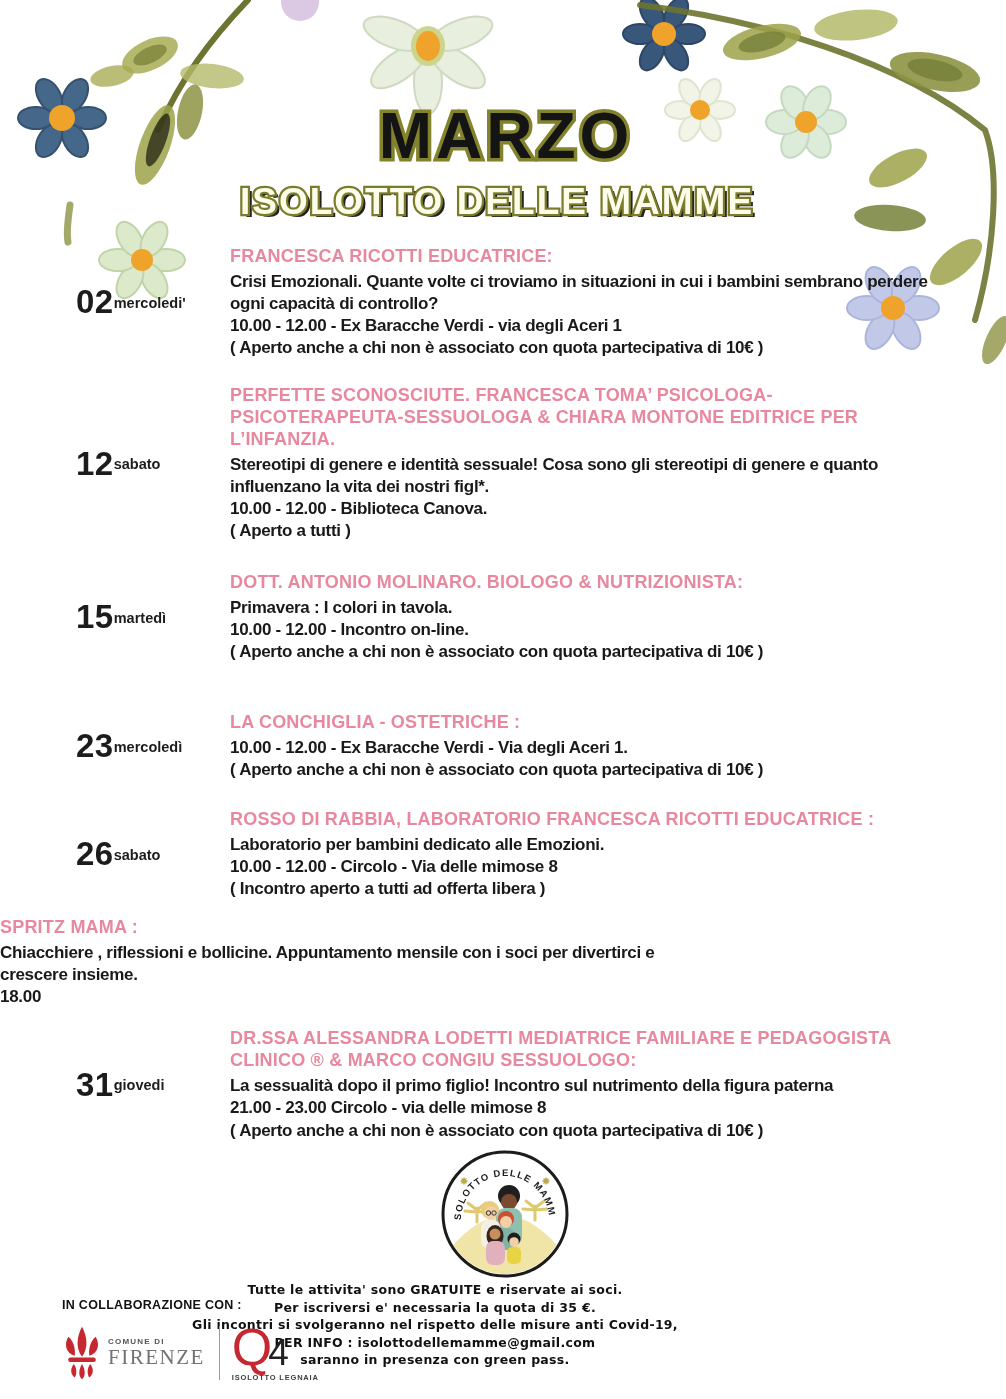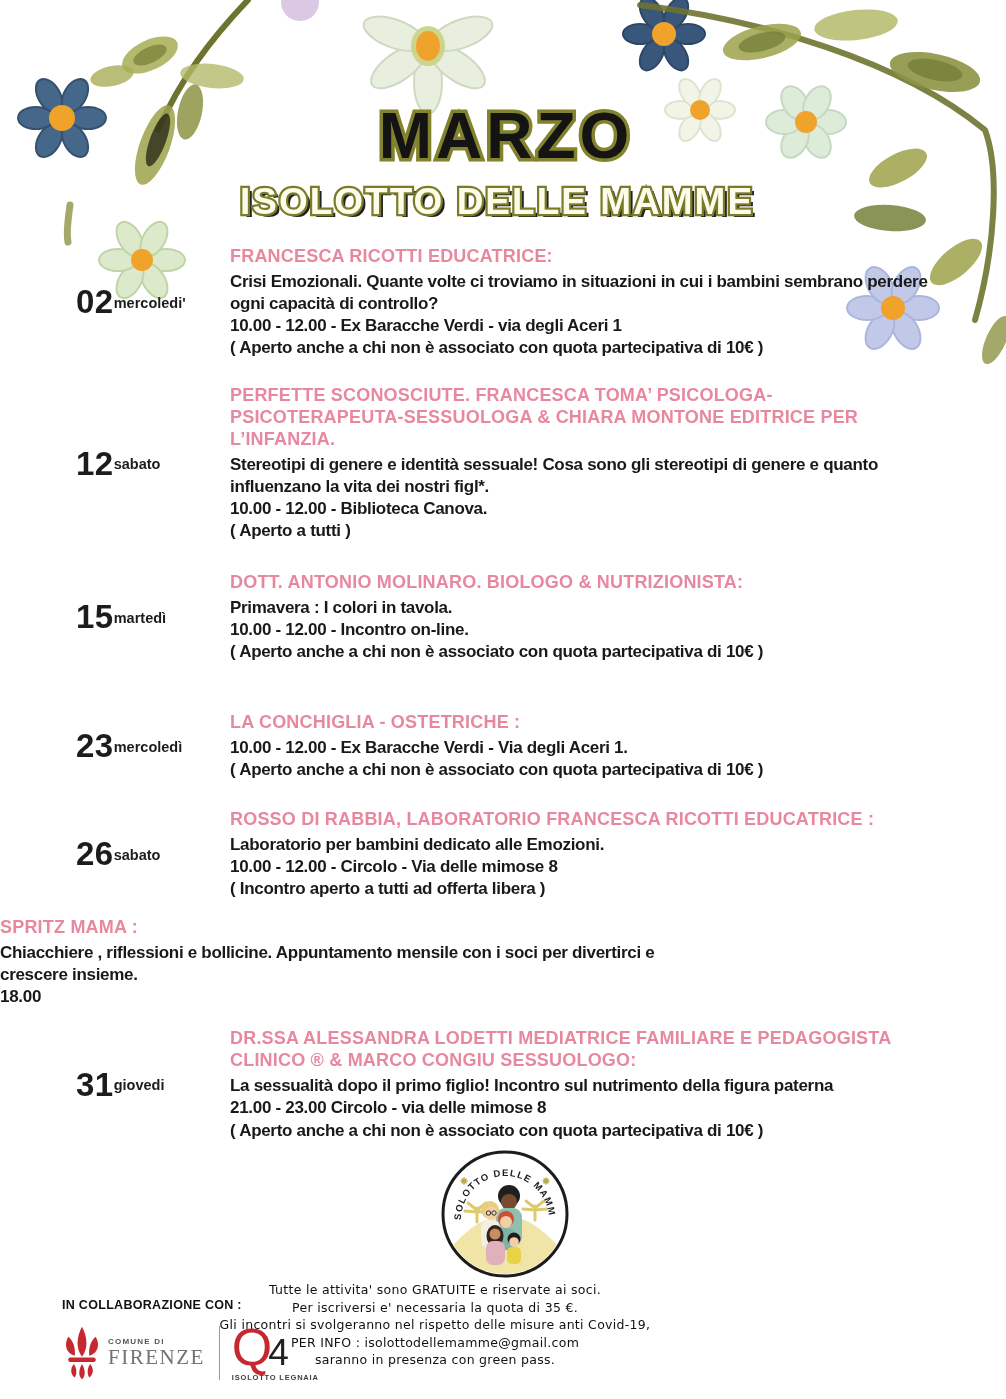--- a/index.html
+++ b/index.html
@@ -20,21 +20,21 @@
     display:flex;align-items:center;}
   .day-num{font-size:33px;font-weight:800;letter-spacing:.5px;line-height:1.05;color:#1c1c1c;}
   .weekday{font-size:14.5px;font-weight:700;color:#1c1c1c;margin-top:1px;}
   .content{width:705px;}
   .ev-heading{font-size:18px;font-weight:700;color:#e8889f;letter-spacing:.2px;line-height:1.22;margin-bottom:3px;}
   .ev-line{font-size:17px;font-weight:700;color:#191919;letter-spacing:-.3px;line-height:1.3;}
   
   .logo-wrap{position:absolute;left:439px;top:1148px;z-index:2;}
   
   .footer{position:absolute;left:0;top:1281px;width:870px;text-align:center;z-index:2;
-    font-family:"DejaVu Sans",sans-serif;font-weight:normal;font-size:12.5px;line-height:17.5px;letter-spacing:.3px;color:#111;}
+    font-family:"DejaVu Sans",sans-serif;font-weight:bold;font-size:12.5px;line-height:17.5px;letter-spacing:.3px;color:#111;}
   
   .collab{position:absolute;left:62px;top:1298px;z-index:2;}
   .collab-label{font-size:12.5px;font-weight:800;letter-spacing:.3px;color:#111;margin-bottom:12px;}
   .collab-row{display:flex;align-items:center;}
   .firenze-text{margin-left:6px;display:flex;flex-direction:column;}
   .comune-small{font-size:8px;font-weight:700;letter-spacing:1.2px;color:#565656;}
   .comune-large{font-family:"Liberation Serif",serif;font-size:21px;letter-spacing:1.5px;color:#737373;line-height:1.05;}
   .vdiv{width:1px;height:54px;background:#9a9a9a;margin:0 12px 0 14px;}
   .q4{display:flex;flex-direction:column;align-items:flex-start;}
   .q4-row{display:flex;align-items:baseline;line-height:1;}

